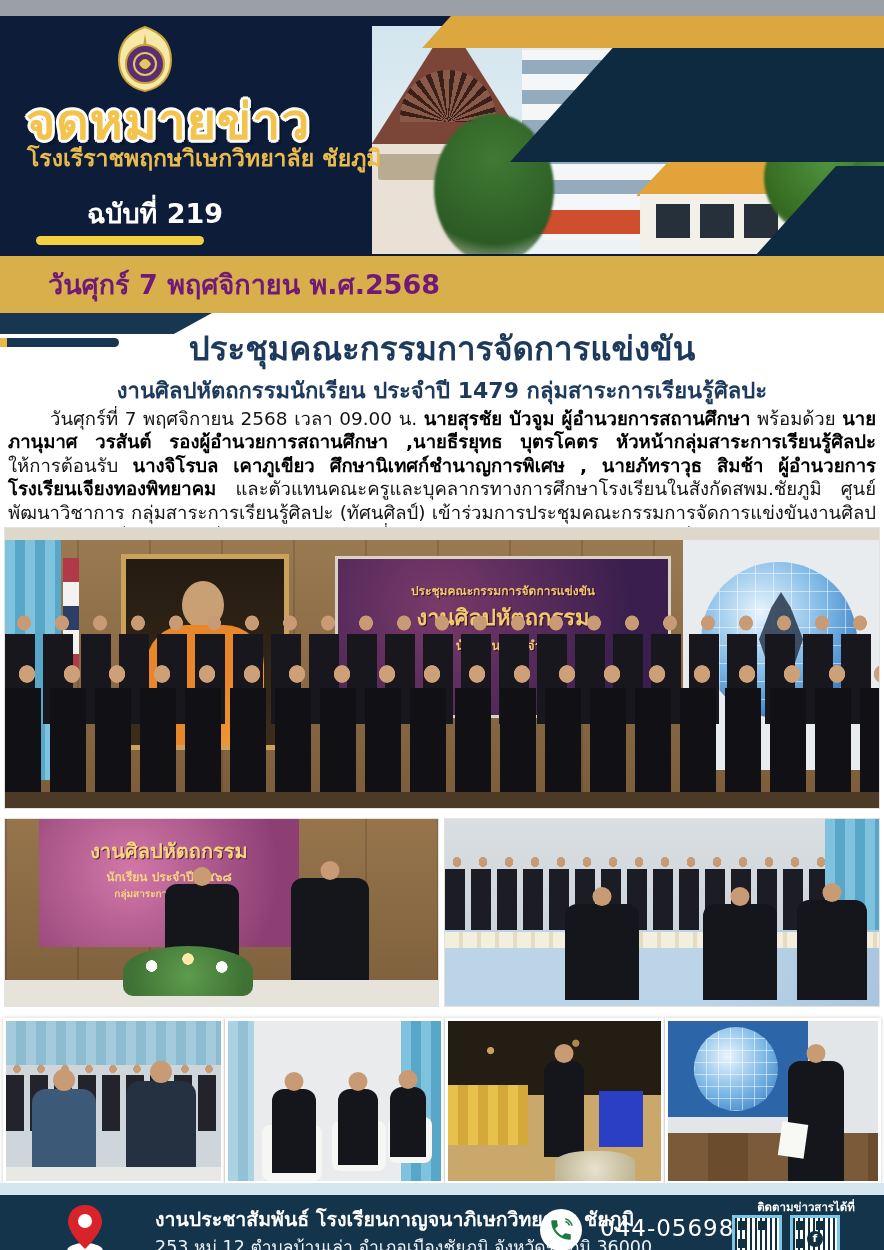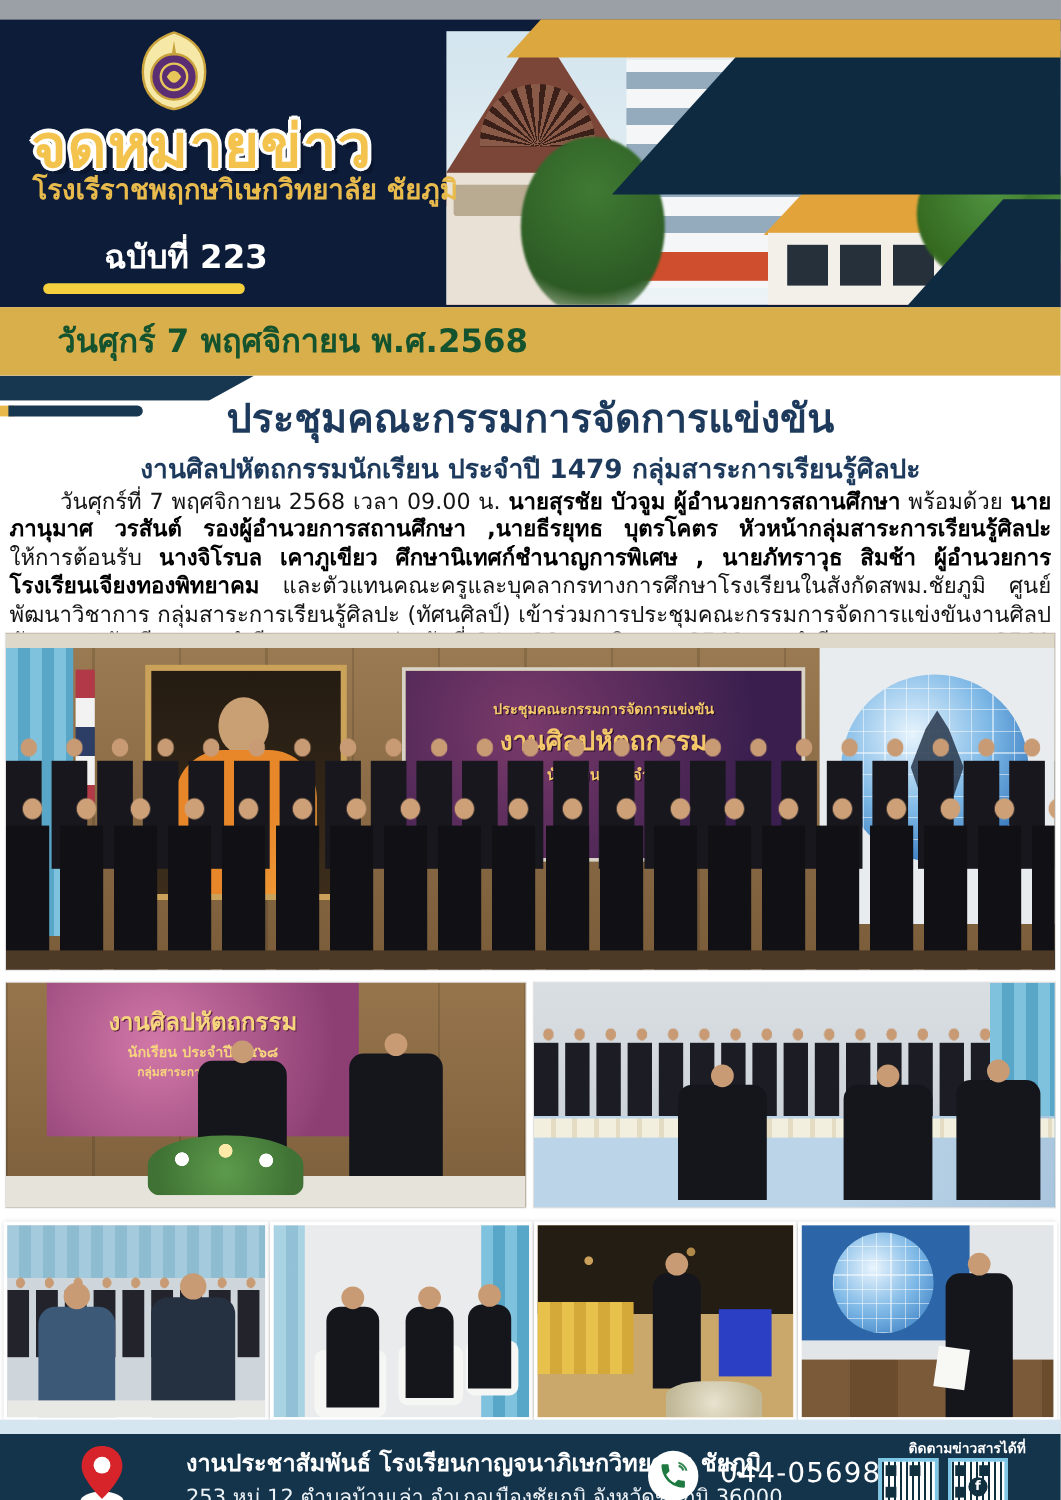--- a/index.html
+++ b/index.html
@@ -36,21 +36,21 @@
   .logo{position:absolute;left:116px;top:10px;width:58px;height:66px;}
   .masthead{position:absolute;left:26px;top:66px;width:420px;font-size:50px;font-weight:800;color:#F3C34D;letter-spacing:1px;
      text-shadow:-2px -2px 0 #fff,2px -2px 0 #fff,-2px 2px 0 #fff,2px 2px 0 #fff,-3px 0 0 #fff,3px 0 0 #fff,0 -3px 0 #fff,0 3px 0 #fff,5px 5px 0 rgba(8,18,38,.55);}
   .school-th{position:absolute;left:27px;top:124px;font-size:23px;font-weight:700;color:#E9BB4D;}
   .school-en{position:absolute;left:28px;top:152px;font-size:14.5px;font-weight:600;color:#ffffff;letter-spacing:.6px;}
   .issue{position:absolute;left:60px;top:176px;width:190px;text-align:center;font-size:27px;font-weight:700;color:#ffffff;}
   .issue-bar{position:absolute;left:36px;top:220px;width:168px;height:9px;background:#F4D03F;border-radius:5px;}
 
   
   .date-band{position:absolute;left:0;top:240px;width:884px;height:57px;background:#D9AF4C;}
-  .date-band span{position:absolute;left:48px;top:0;line-height:57px;font-size:27px;font-weight:700;color:#14532d;}
+  .date-band span{position:absolute;left:48px;top:0;line-height:57px;font-size:27px;font-weight:700;color:#701a75;}
   .chevron{position:absolute;left:0;top:297px;width:212px;height:21px;background:#16374F;
      clip-path:polygon(0 0,100% 0,82% 100%,0 100%);}
   .accent-g{position:absolute;left:0;top:322px;width:12px;height:9px;background:#E8B84B;}
   .accent-n{position:absolute;left:7px;top:322px;width:112px;height:9px;background:#16374F;border-radius:0 5px 5px 0;}
   .headline{position:absolute;left:0;top:306px;width:884px;text-align:center;font-size:33px;font-weight:800;color:#1D3A5C;}
   .subheadline{position:absolute;left:0;top:357px;width:884px;text-align:center;font-size:22px;font-weight:800;color:#1D3A5C;}
   .body-text{position:absolute;left:8px;top:391px;width:868px;font-size:18.5px;line-height:23.4px;color:#141414;
      text-align:justify;text-indent:42px;}
   .body-text .b{font-weight:700;color:#000;}
 
@@ -213,21 +213,21 @@
     <svg class="logo" viewBox="0 0 58 66">
       <path d="M29 1 C44 6 55 16 55 34 C55 52 44 62 29 65 C14 62 3 52 3 34 C3 16 14 6 29 1 Z" fill="#F6E9A8" stroke="#C9A23C" stroke-width="2"></path>
       <circle cx="29" cy="38" r="19" fill="#5B2D73" stroke="#C9A23C" stroke-width="2"></circle>
       <path d="M29 8 L31 20 L27 20 Z" fill="#C9A23C"></path>
       <circle cx="29" cy="38" r="11" fill="none" stroke="#E8C75A" stroke-width="2"></circle>
       <path d="M23 38 q6 -10 12 0 q-6 10 -12 0" fill="#E8C75A"></path>
     </svg>
 
     <div class="masthead">จดหมายข่าว</div>
     <div class="school-th">โรงเรีราชพฤกษาิเษกวิทยาลัย ชัยภูมิ</div>
-    <div class="issue">ฉบับที่ 223</div>
+    <div class="issue">ฉบับที่ 219</div>
     <div class="issue-bar"></div>
   </div>
 
   <div class="date-band">
     <span>วันศุกร์ 7 พฤศจิกายน พ.ศ.2568</span>
   </div>
   <div class="chevron"></div>
   <div class="accent-g"></div>
   <div class="accent-n"></div>
 

